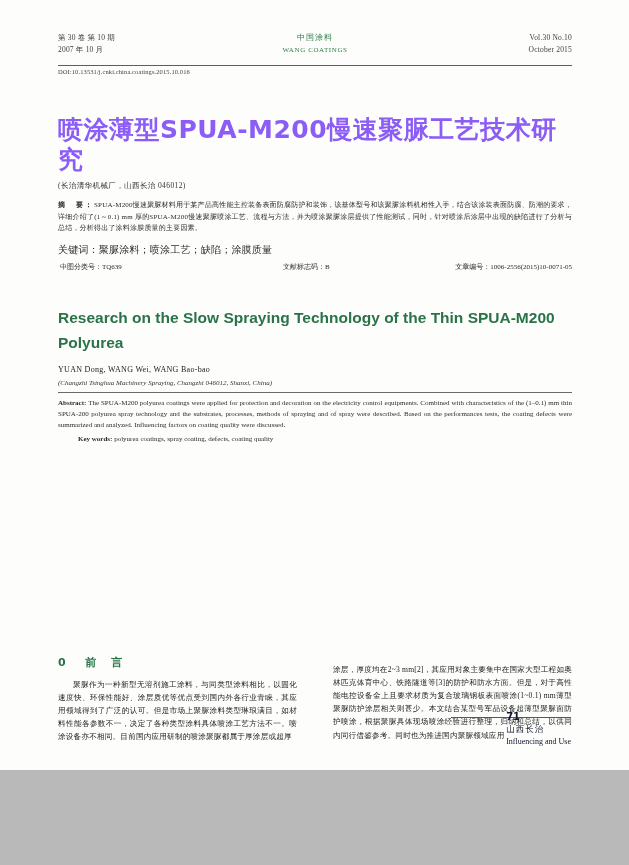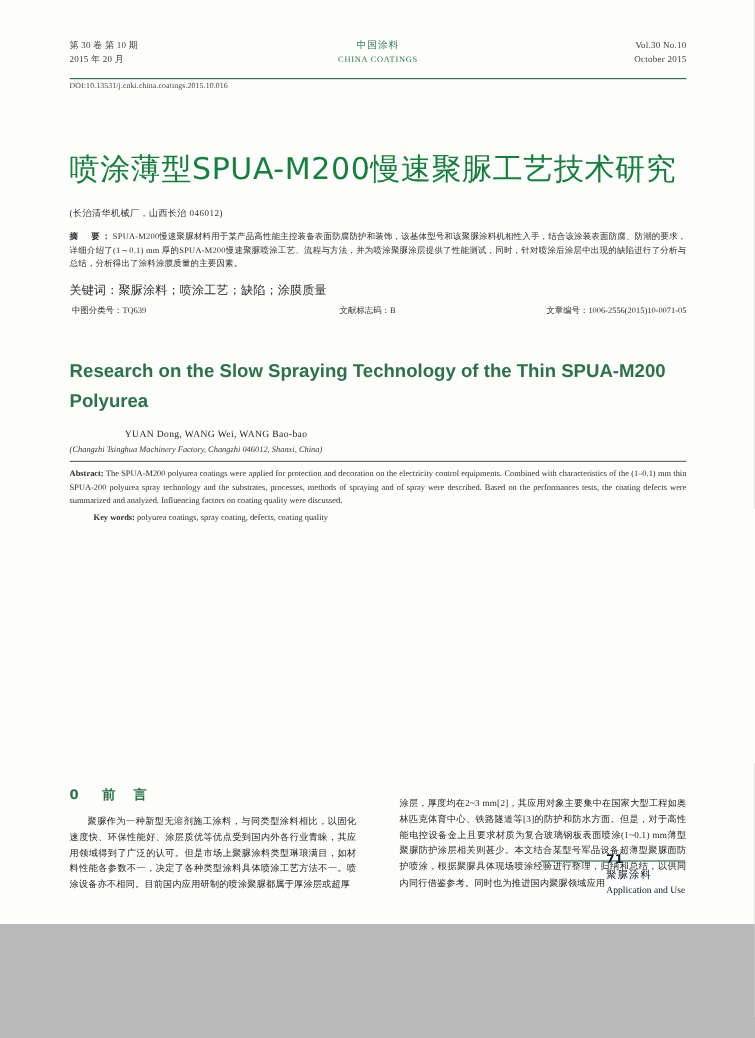--- a/index.html
+++ b/index.html
@@ -63,24 +63,24 @@
     font-size: 6.5px;
     color: #444;
     margin-top: 2px;
     letter-spacing: .1px;
   }
 
   
   .title-cn {
     margin-top: 40px;
     font-family: "DejaVu Sans", sans-serif;
-    font-weight: normal;
+    font-weight: bold;
     font-size: 25px;
-    line-height: 52px;
-    color: #15803d;
+    line-height: 30px;
+    color: #8b5cf6;
     letter-spacing: .5px;
   }
   .authors-cn {
     margin-top: 16px;
     font-size: 10px;
     color: #222;
     letter-spacing: 2px;
   }
   .affil-cn {
     margin-top: 6px;
@@ -121,21 +121,20 @@
     font-weight: bold;
     font-size: 15.5px;
     line-height: 25px;
     color: #2a7348;
   }
   .authors-en {
     margin-top: 10px;
     font-size: 8px;
     color: #222;
     letter-spacing: .3px;
-    margin-left: 46px;
   }
   .affil-en {
     margin-top: 5px;
     font-size: 7px;
     font-style: italic;
     color: #333;
   }
   .rule-en {
     border-top: 1px solid #6a6a6a;
     margin-top: 5px;
@@ -219,25 +218,25 @@
 </head>
 <body>
 
 <div class="page">
 
   <div class="inner">
 
     <div class="runhead">
       <div class="rh-left">
         <div>第 30 卷 第 10 期</div>
-        <div>2015 年 20 月</div>
+        <div>2007 年 10 月</div>
       </div>
       <div class="rh-center">
         <div class="cn">中国涂料</div>
-        <div class="en">CHINA COATINGS</div>
+        <div class="en">WANG COATINGS</div>
       </div>
       <div class="rh-right">
         <div>Vol.30  No.10</div>
         <div>October  2015</div>
       </div>
     </div>
 
     <div class="rule-top"></div>
     <div class="doi">DOI:10.13531/j.cnki.china.coatings.2015.10.016</div>
 
@@ -251,21 +250,21 @@
     <div class="kw-cn">关键词：聚脲涂料；喷涂工艺；缺陷；涂膜质量</div>
 
     <div class="codes">
       <span class="c1">中图分类号：TQ639</span>
       <span class="c2">文献标志码：B</span>
       <span class="c3">文章编号：1006-2556(2015)10-0071-05</span>
     </div>
 
     <div class="title-en">Research on the Slow Spraying Technology of the Thin SPUA-M200 Polyurea</div>
     <div class="authors-en">YUAN Dong, WANG Wei, WANG Bao-bao</div>
-    <div class="affil-en">(Changzhi Tsinghua Machinery Factory, Changzhi 046012, Shanxi, China)</div>
+    <div class="affil-en">(Changzhi Tsinghua Machinery Spraying, Changzhi 046012, Shanxi, China)</div>
     <div class="rule-en"></div>
 
     <div class="abstract-en">
       <b>Abstract:</b><span> The SPUA-M200 polyurea coatings were applied for protection and decoration on the electricity control equipments. Combined with characteristics of the (1–0.1) mm thin SPUA-200 polyurea spray technology and the substrates, processes, methods of spraying and of spray were described. Based on the performances tests, the coating defects were summarized and analyzed. Influencing factors on coating quality were discussed.</span>
     </div>
 
     <div class="kw-en">
       <b>Key words:</b><span> polyurea coatings, spray coating, defects, coating quality</span>
     </div>
 
@@ -280,17 +279,17 @@
       <p class="para">聚脲作为一种新型无溶剂施工涂料，与同类型涂料相比，以固化速度快、环保性能好、涂层质优等优点受到国内外各行业青睐，其应用领域得到了广泛的认可。但是市场上聚脲涂料类型琳琅满目，如材料性能各参数不一，决定了各种类型涂料具体喷涂工艺方法不一。喷涂设备亦不相同。目前国内应用研制的喷涂聚脲都属于厚涂层或超厚</p>
     </div>
     <div class="col">
       <p class="para noindent">涂层，厚度均在2~3 mm[2]，其应用对象主要集中在国家大型工程如奥林匹克体育中心、铁路隧道等[3]的防护和防水方面。但是，对于高性能电控设备金上且要求材质为复合玻璃钢板表面喷涂(1~0.1) mm薄型聚脲防护涂层相关则甚少。本文结合某型号军品设备超薄型聚脲面防护喷涂，根据聚脲具体现场喷涂经验进行整理，归纳和总结，以供同内同行借鉴参考。同时也为推进国内聚脲领域应用</p>
     </div>
   </div>
 
   <div class="footer-rule"></div>
   <div class="footer">
     <div class="pg">71</div>
-    <div class="fcn">聚脲涂料</div>
-    <div class="fen">Application and Use</div>
+    <div class="fcn">山西长治</div>
+    <div class="fen">Influencing and Use</div>
   </div>
 
 </div>
 
 </body></html>

